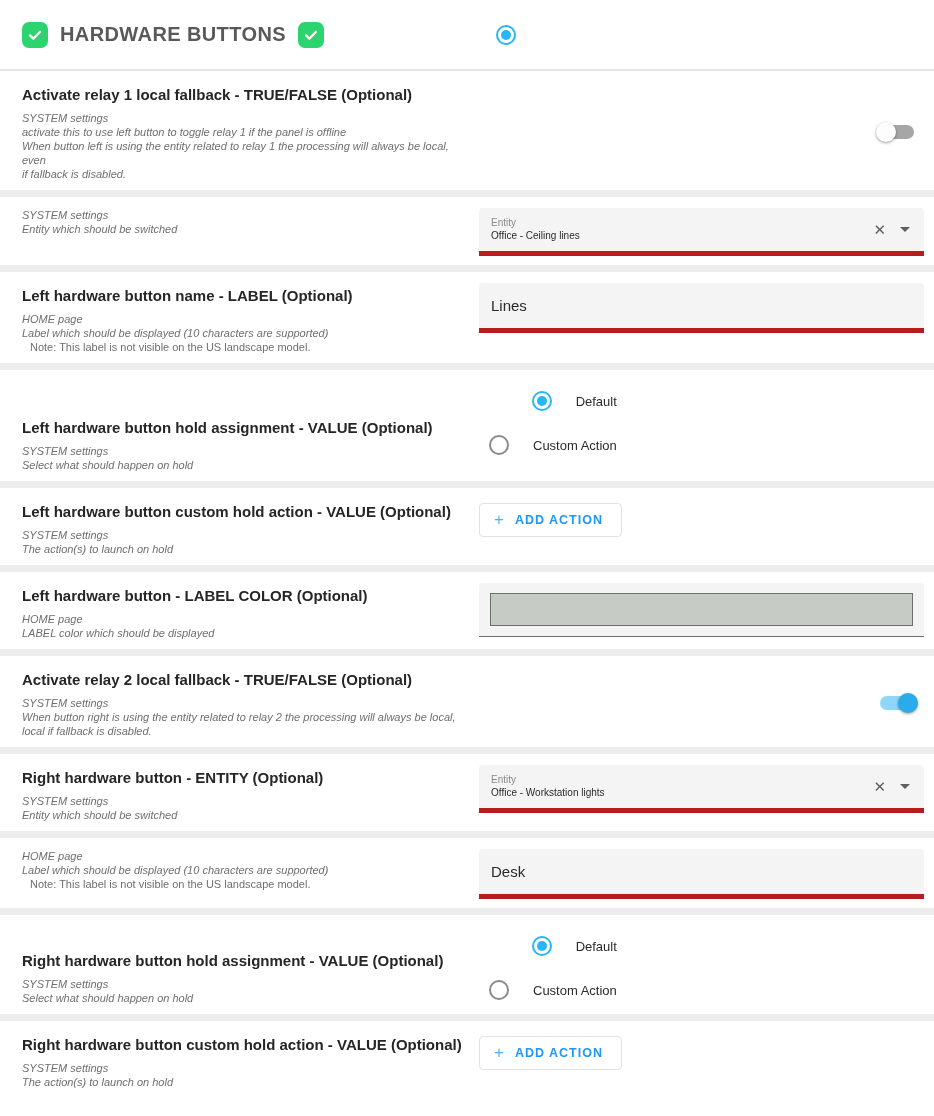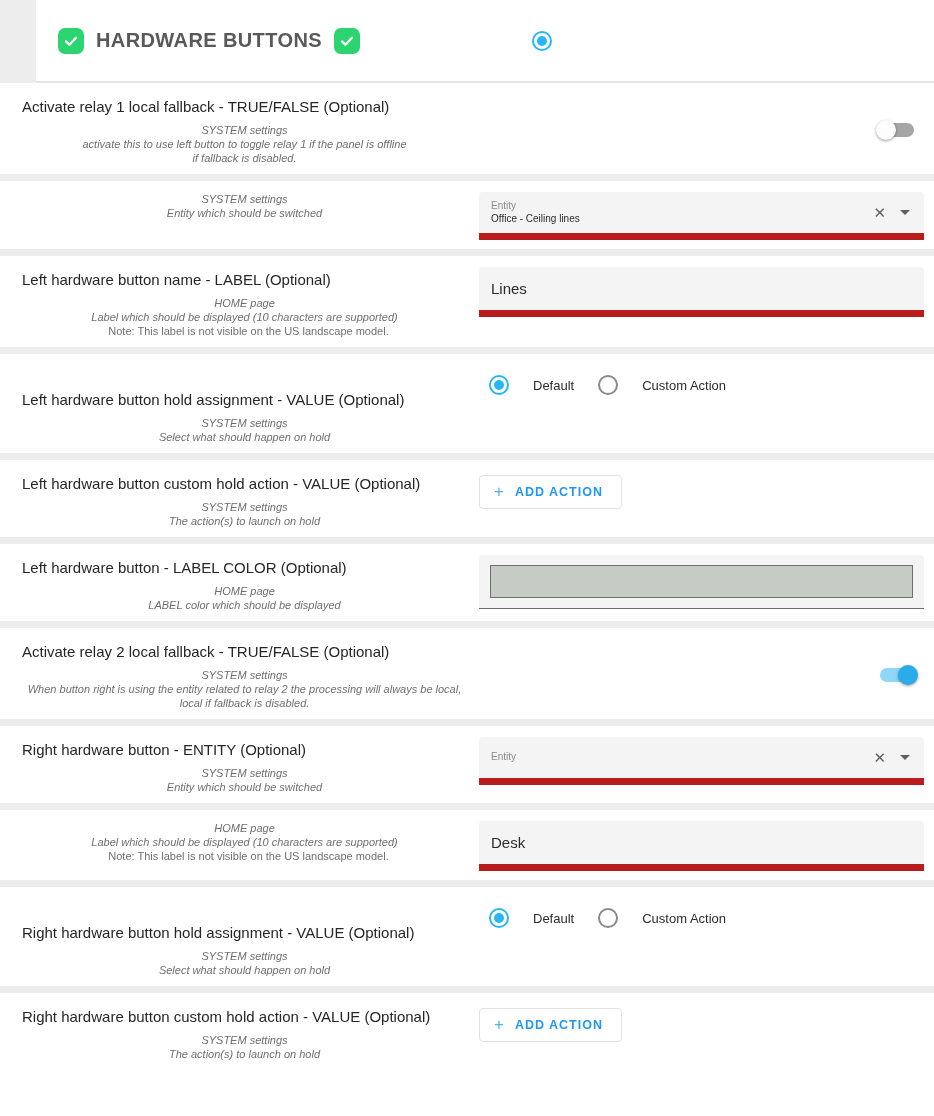--- a/index.html
+++ b/index.html
@@ -13,63 +13,63 @@
 
   
   .row {
     background:#fff; display:flex; align-items:flex-start;
     padding:11px 16px 9px 22px; border-bottom:7px solid #ededed;
   }
   .row:last-child { border-bottom:none; }
   .left-col { width:445px; flex:0 0 auto; }
   .right-col { flex:1; display:flex; align-items:flex-start; padding-left:12px; }
 
-  .row-title { font-size:15px; color:#262626; margin-top:4px; margin-bottom:8px; font-weight:400; }
-  .desc-line { font-size:11px; line-height:14px; color:#6f6f6f; font-style:italic;text-align:center; }
+  .row-title { font-size:15px; color:#262626; margin-top:4px; margin-bottom:8px; font-weight:700; }
+  .desc-line { font-size:11px; line-height:14px; color:#6f6f6f; font-style:italic; }
   .desc-line.upright { font-style:normal;padding-left:8px; }
 
   
   .header {
-    background:#fff; height:83px; display:flex; align-items:center;
-    padding:0 22px; border-bottom:2px solid #e4e4e4;margin-left:36px;
+    background:#fff; height:71px; display:flex; align-items:center;
+    padding:0 22px; border-bottom:2px solid #e4e4e4;
   }
   .check-badge {
     width:26px; height:26px; border-radius:7px; background:var(--green-check);
     display:inline-flex; align-items:center; justify-content:center; flex:0 0 auto;
   }
   .header-title {
     font-size:20px; font-weight:700; color:#595959; letter-spacing:.4px; margin:0 12px;
   }
   .header-radio-wrap { margin-left:172px; }
 
   
   .radio {
     width:20px; height:20px; border-radius:50%; border:2px solid #8a8a8a;
     display:inline-flex; align-items:center; justify-content:center; flex:0 0 auto; background:#fff;
   }
   .radio.selected { border-color:var(--radio-blue); }
   .radio .dot { width:10px; height:10px; border-radius:50%; background:var(--radio-blue); }
-  .radio-group { display:flex; flex-direction:row; gap:24px; margin:10px 0 4px 10px; }
+  .radio-group { display:flex; flex-direction:column; gap:24px; margin:10px 0 4px 10px;align-items:flex-end; }
   .radio-option { display:flex; align-items:center; gap:24px; cursor:pointer; }
   .radio-label { font-size:13px; color:#2b2b2b; }
 
   
   .toggle-wrap { justify-content:flex-end; align-self:center; padding-right:4px; }
   .toggle { position:relative; width:34px; height:20px; cursor:pointer; }
   .toggle .track { position:absolute; left:0; right:0; top:3px; height:14px; border-radius:7px; background:var(--toggle-off-track); }
   .toggle .thumb {
     position:absolute; top:0; left:-4px; width:20px; height:20px; border-radius:50%;
     background:var(--toggle-off-thumb); box-shadow:0 1px 3px rgba(0,0,0,.4);
   }
   .toggle.on .track { background:var(--toggle-on-track); }
   .toggle.on .thumb { left:auto; right:-4px; background:var(--toggle-on-thumb); }
 
   
   .field {
-    width:445px; background:#f4f4f4; border-bottom:7px solid #b91c1c;
+    width:445px; background:#f4f4f4; border-bottom:5px solid #b91c1c;
     border-radius:4px 4px 0 0;
   }
   .select-field { display:flex; align-items:center; padding:6px 12px 7px 12px; min-height:48px; cursor:pointer; }
   .field-text { flex:1; }
   .float-label { font-size:10px; color:#8a8a8a; margin-bottom:2px; }
   .field-value { font-size:10px; color:#2a2a2a; }
   .field-icons { display:flex; align-items:center; gap:14px; padding-right:2px; }
   .clear-x { font-size:15px; color:#5f5f5f; cursor:pointer; line-height:1; }
   .caret { width:0; height:0; border-left:5px solid transparent; border-right:5px solid transparent; border-top:5px solid #5f5f5f; cursor:pointer; }
 
@@ -114,20 +114,21 @@
           <span class="dot"></span>
         </span>
     </span>
   </div>
 
   <div class="row">
     <div class="left-col">
       <div class="row-title">Activate relay 1 local fallback - TRUE/FALSE (Optional)</div>
       <div class="desc-line">SYSTEM settings</div>
       <div class="desc-line">activate this to use left button to toggle relay 1 if the panel is offline</div>
+      <div class="desc-line">When button left is using the entity related to relay 1 the processing will always be local, even</div>
       <div class="desc-line">if fallback is disabled.</div>
     </div>
     <div class="right-col toggle-wrap">
       <div class="toggle off">
         <div class="track"></div>
         <div class="thumb"></div>
       </div>
     </div>
   </div>
 
@@ -159,21 +160,21 @@
     </div>
     <div class="right-col">
       <div class="field input-field">
         <input type="text" value="Lines" style="">
       </div>
     </div>
   </div>
 
   <div class="row">
     <div class="left-col">
-      <div class="row-title" style="margin-top:26px">Left hardware button hold assignment - VALUE (Optional)</div>
+      <div class="row-title" style="margin-top:38px">Left hardware button hold assignment - VALUE (Optional)</div>
       <div class="desc-line">SYSTEM settings</div>
       <div class="desc-line">Select what should happen on hold</div>
     </div>
     <div class="right-col">
       <div class="radio-group">
         <div class="radio-option">
           <span class="radio selected">
               <span class="dot"></span>
             </span>
           <span class="radio-label">Default</span>
@@ -231,20 +232,21 @@
   <div class="row">
     <div class="left-col">
       <div class="row-title">Right hardware button - ENTITY (Optional)</div>
       <div class="desc-line">SYSTEM settings</div>
       <div class="desc-line">Entity which should be switched</div>
     </div>
     <div class="right-col">
       <div class="field select-field">
         <div class="field-text">
           <div class="float-label">Entity</div>
+          <div class="field-value">Office - Workstation lights</div>
         </div>
         <div class="field-icons">
           <span class="clear-x">✕</span>
           <span class="caret"></span>
         </div>
       </div>
     </div>
   </div>
 
   <div class="row">

